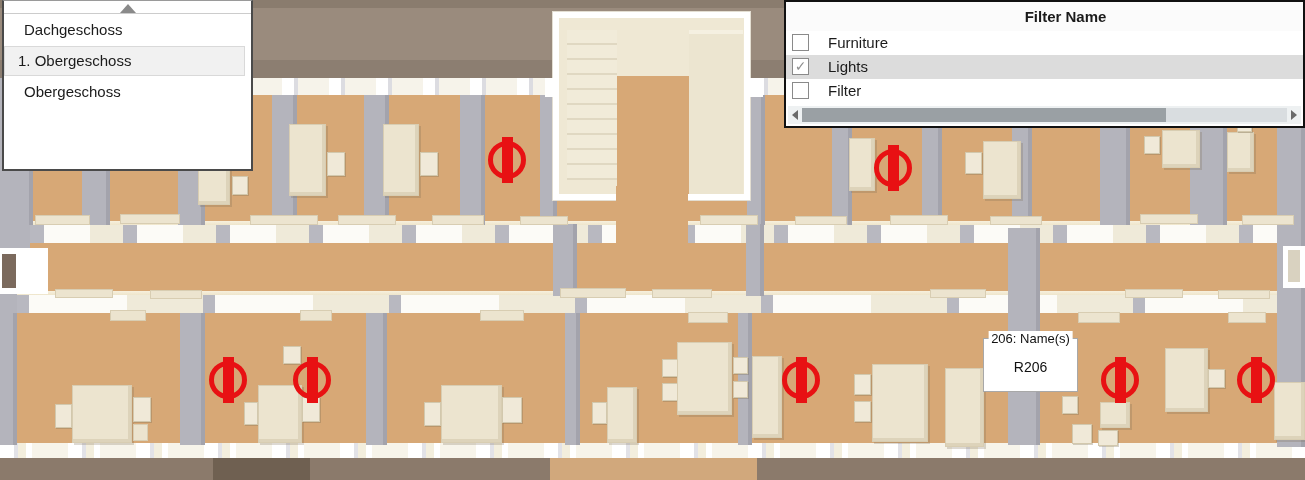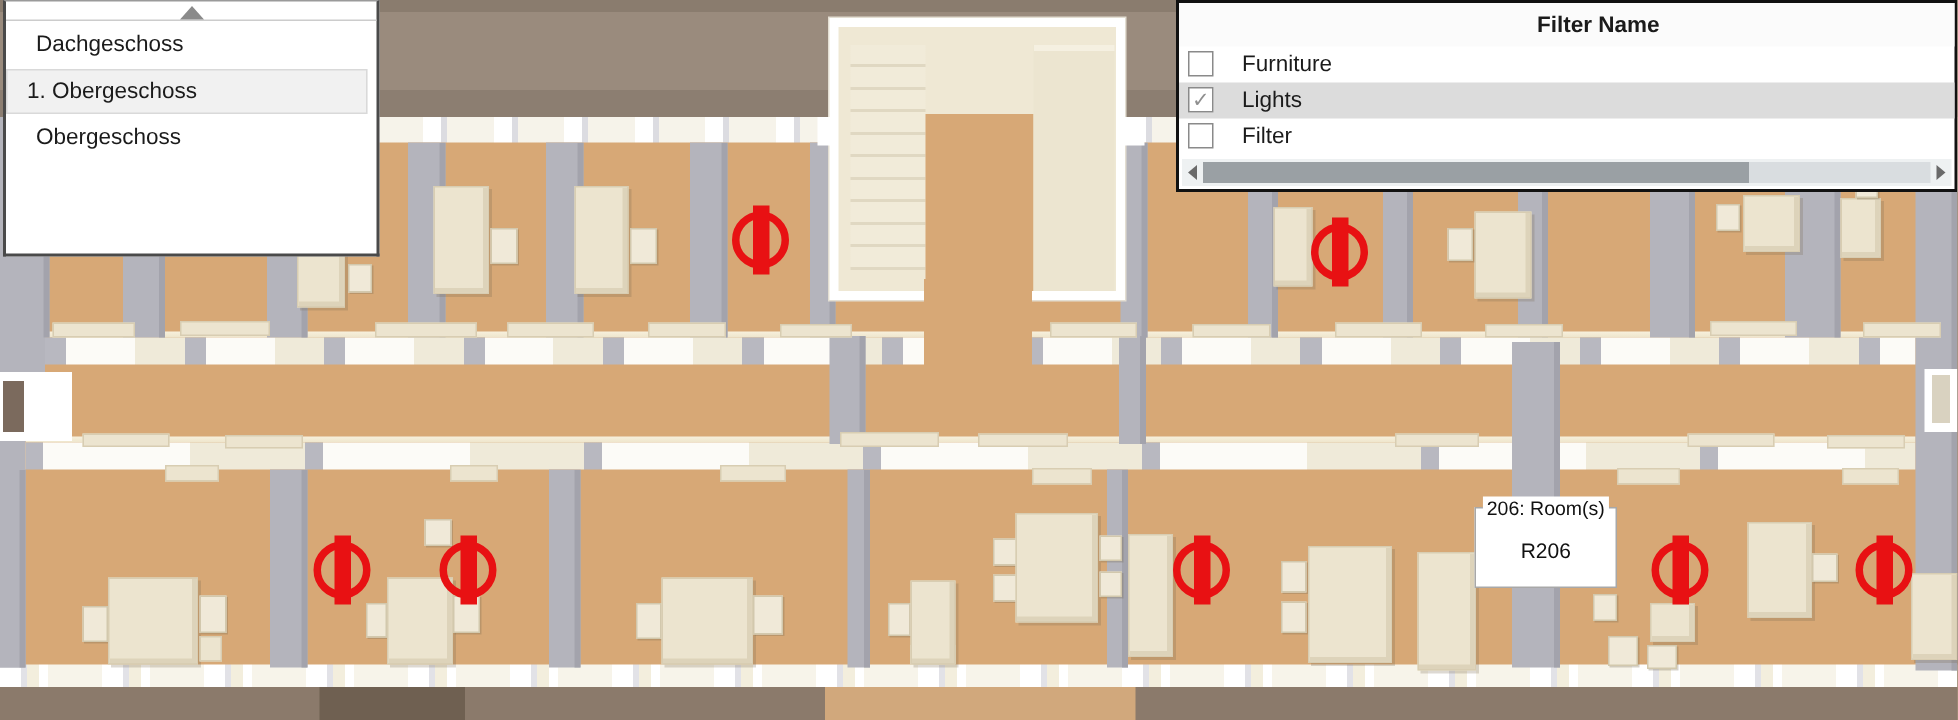--- a/index.html
+++ b/index.html
@@ -235,21 +235,21 @@
       <div class="light" style="left: 507px; top: 160px;"></div>
       <div class="light" style="left: 893px; top: 168px;"></div>
       <div class="light" style="left: 228px; top: 380px;"></div>
       <div class="light" style="left: 312px; top: 380px;"></div>
       <div class="light" style="left: 801px; top: 380px;"></div>
       <div class="light" style="left: 1120px; top: 380px;"></div>
       <div class="light" style="left: 1256px; top: 380px;"></div>
     </div>
 
   <div class="abs tooltip">
-    <span class="title">206: Room(s)</span>
+    <span class="title">206: Name(s)</span>
     <div class="value">R206</div>
   </div>
 
   <div class="abs floor-panel">
     <div class="floor-scroll">
       <span class="tri"></span>
     </div>
     <div id="floor-list">
         <div class="floor-item">Dachgeschoss</div>
         <div class="floor-item selected">1. Obergeschoss</div>

